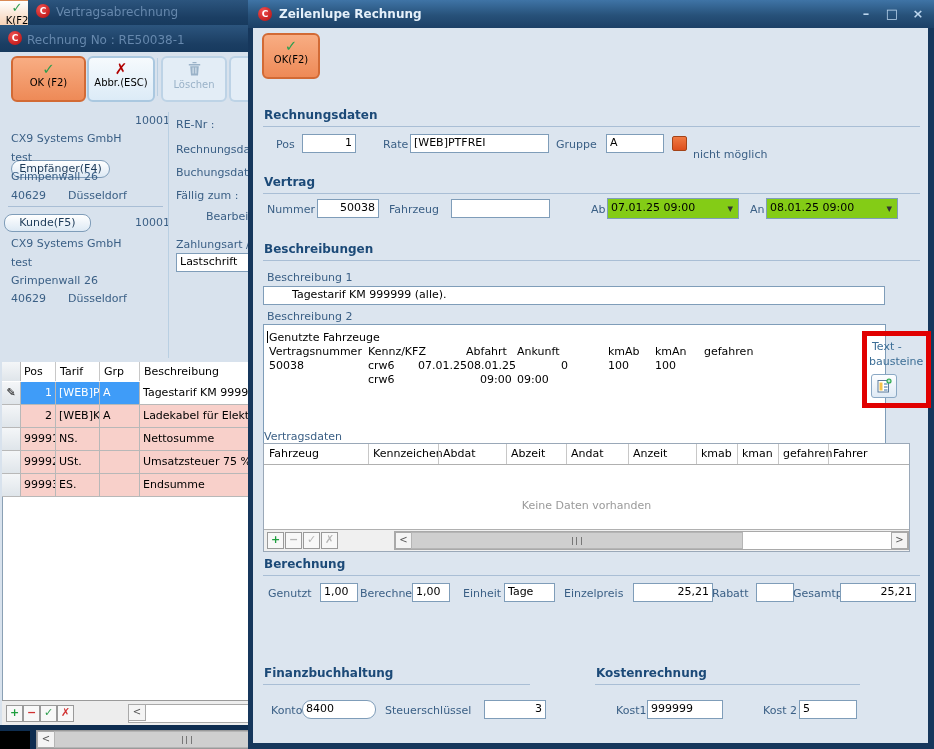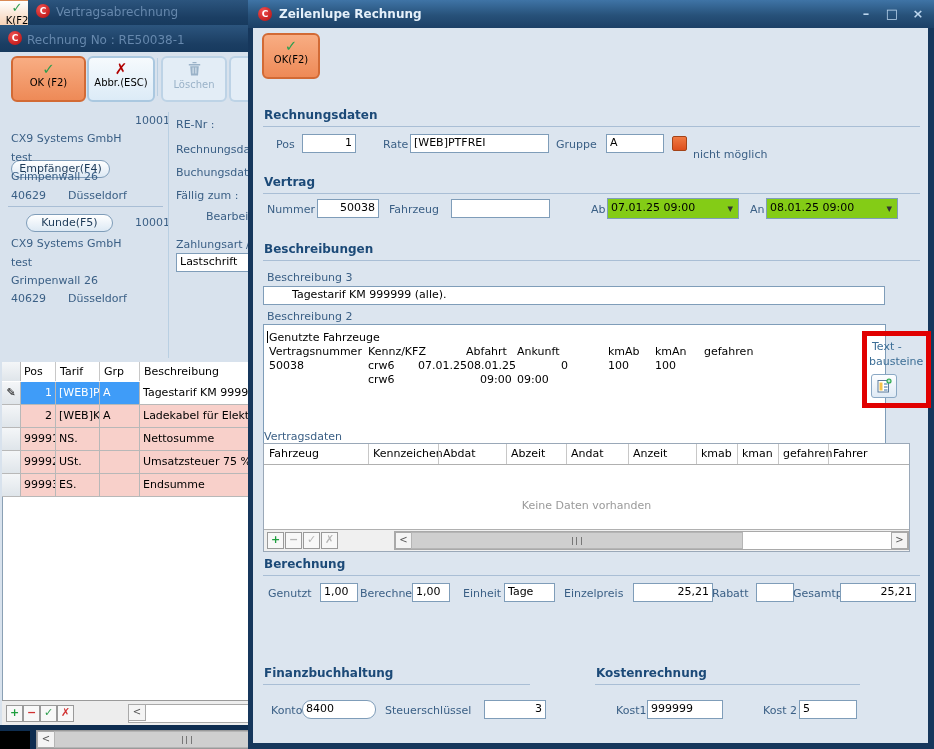--- a/index.html
+++ b/index.html
@@ -99,21 +99,21 @@
 
   <div class="a pill" style="left:11px;top:112px;width:97px;height:16px;margin-top:48px;">Empfänger(F4)</div>
   <div class="a lbl" style="left:135px;top:114px;">10001</div>
   <div class="a lbl" style="left:11px;top:132px;">CX9 Systems GmbH</div>
   <div class="a lbl" style="left:11px;top:151px;">test</div>
   <div class="a lbl" style="left:11px;top:170px;">Grimpenwall 26</div>
   <div class="a lbl" style="left:11px;top:189px;">40629</div>
   <div class="a lbl" style="left:68px;top:189px;">Düsseldorf</div>
   <div class="a hr" style="left:8px;top:206px;width:155px;"></div>
 
-  <div class="a pill" style="left:26px;top:214px;width:85px;height:16px;">Kunde(F5)</div>
+  <div class="a pill" style="left:4px;top:214px;width:85px;height:16px;border-radius:8px;">Kunde(F5)</div>
   <div class="a lbl" style="left:135px;top:216px;">10001</div>
   <div class="a lbl" style="left:11px;top:237px;">CX9 Systems GmbH</div>
   <div class="a lbl" style="left:11px;top:256px;">test</div>
   <div class="a lbl" style="left:11px;top:274px;">Grimpenwall 26</div>
   <div class="a lbl" style="left:11px;top:292px;">40629</div>
   <div class="a lbl" style="left:68px;top:292px;">Düsseldorf</div>
 
   <div class="a" style="left:168px;top:112px;width:1px;height:246px;background:#b9cfe2;"></div>
 
   <div class="a lbl" style="left:176px;top:118px;">RE-Nr :</div>
@@ -235,21 +235,21 @@
     <span class="arr">▾</span>
   </div>
   <div class="a lbl" style="left:750px;top:203px;">An</div>
   <div class="a combo" style="left:766px;top:198px;width:124px;height:19px;">
     <span>08.01.25 09:00</span>
     <span class="arr">▾</span>
   </div>
 
   <div class="a sec" style="left:264px;top:242px;">Beschreibungen</div>
   <div class="a hr" style="left:263px;top:260px;width:657px;"></div>
-  <div class="a lbl" style="left:267px;top:271px;">Beschreibung 3</div>
+  <div class="a lbl" style="left:267px;top:271px;">Beschreibung 1</div>
   <div class="a inp" style="left:263px;top:286px;width:589px;height:17px;padding-left:28px;">Tagestarif KM 999999 (alle).</div>
   <div class="a lbl" style="left:267px;top:310px;">Beschreibung 2</div>
   <div class="a inp" style="left:263px;top:324px;width:589px;height:100px;padding:16px;">
     <span class="a" style="left:3px;top:6px;width:1px;height:12px;background:#000;"></span>
     <span class="a" style="left:5px;top:5px;">Genutzte Fahrzeuge</span>
     <span class="a" style="left:5px;top:19px;">Vertragsnummer</span>
     <span class="a" style="left:104px;top:19px;">Kennz/KFZ</span>
     <span class="a" style="left:202px;top:19px;">Abfahrt</span>
     <span class="a" style="left:253px;top:19px;">Ankunft</span>
     <span class="a" style="left:344px;top:19px;">kmAb</span>

